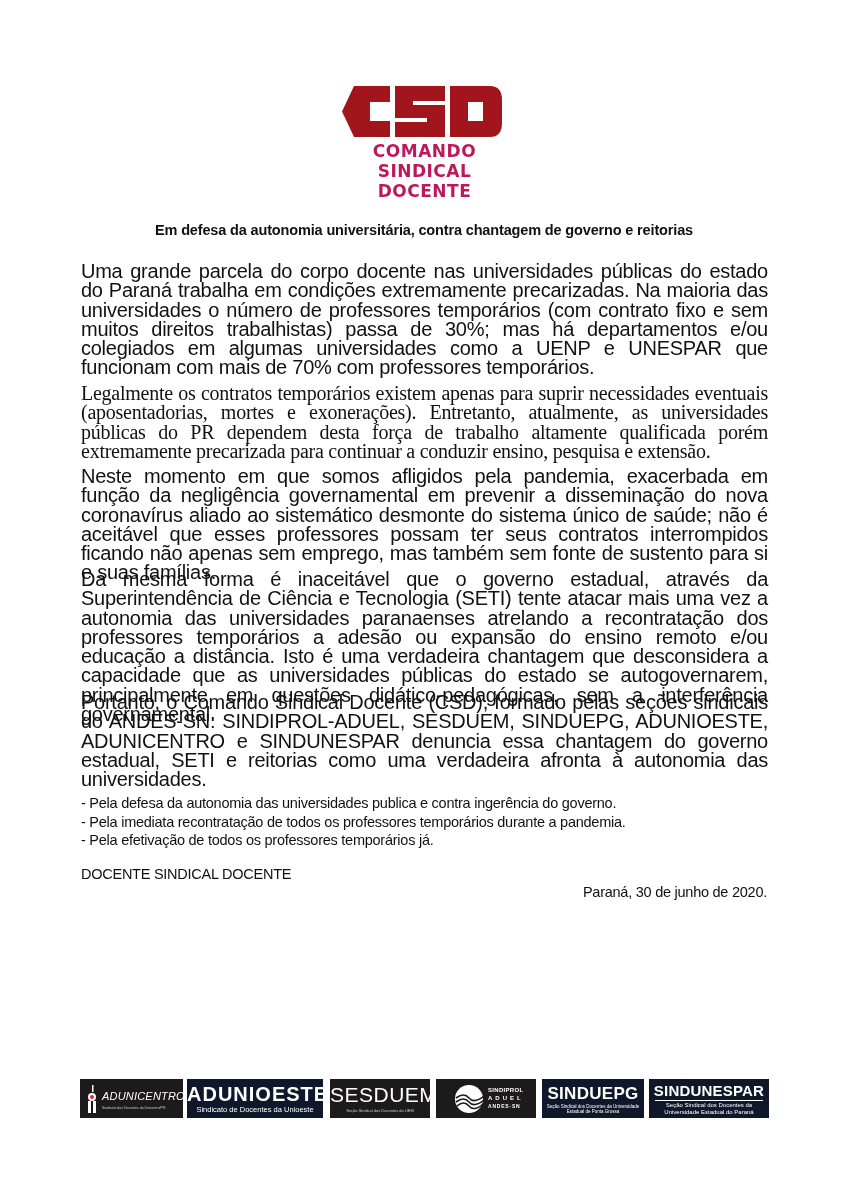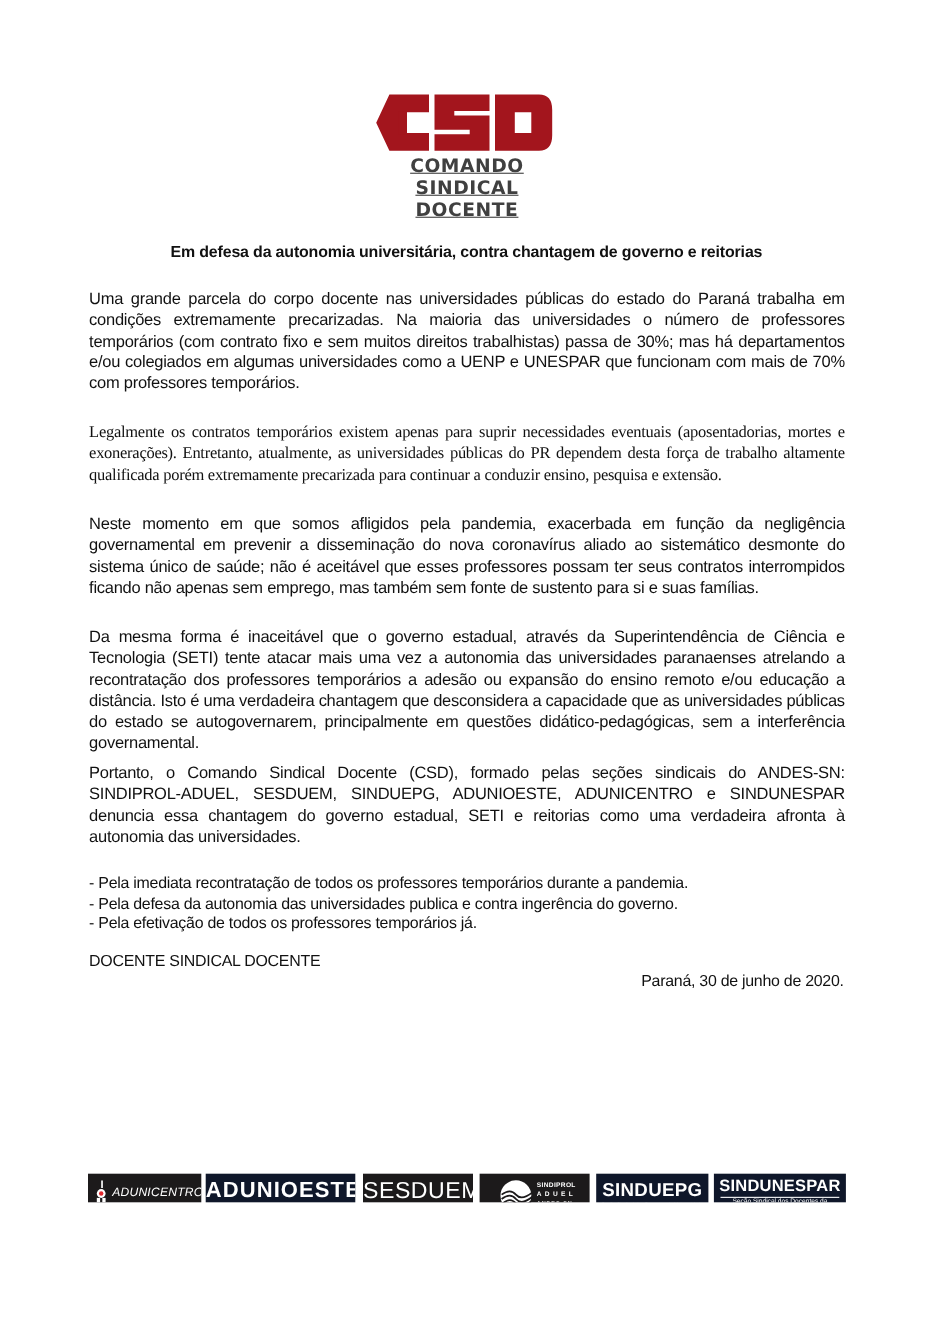--- a/index.html
+++ b/index.html
@@ -3,40 +3,40 @@
   <meta charset="utf-8">
   <style>
     html, body { margin: 0; padding: 0; background: #ffffff; }
     body { width: 848px; height: 1200px; position: relative; overflow: hidden;
            font-family: "Liberation Sans", sans-serif; color: #111; }
 
     .logo { position: absolute; left: 340px; top: 84px; width: 165px; height: 118px; }
     .logo svg { display: block; }
     .logo-sub { position: absolute; left: 22px; width: 125px; text-align: center;
                 font-family: "DejaVu Sans", sans-serif; font-weight: bold; font-size: 17px;
-                letter-spacing: 0.5px; color: #404040; line-height: 20px; text-decoration: underline; }
+                letter-spacing: 0.5px; color: #be185d; line-height: 20px; }
 
     .title { position: absolute; left: 80px; top: 222px; width: 688px; text-align: center;
              font-weight: bold; font-size: 14.5px; letter-spacing: -0.15px; }
 
-    .body-text { position: absolute; left: 81px; width: 687px; font-size: 15px;
+    .body-text { position: absolute; left: 81px; width: 687px; font-size: 20px;
                  line-height: 19.3px; text-align: justify; letter-spacing: -0.25px; }
     .p1 { top: 262px; }
     .p2 { top: 384px; font-family: Liberation Serif, serif; }
     .p3 { top: 467px; }
     .p4 { top: 570px; }
     .p5 { top: 693px; }
     .bullets { position: absolute; left: 81px; top: 794px; width: 687px; font-size: 14.5px;
                line-height: 18.5px; letter-spacing: -0.25px; }
     .bullets div { white-space: nowrap; }
     .signature { position: absolute; left: 81px; top: 866px; font-size: 14.5px; letter-spacing: -0.25px; }
     .date { position: absolute; right: 81px; top: 884px; font-size: 14.5px; letter-spacing: -0.25px; margin-left: 44px; }
 
     .footer { position: absolute; left: 80px; top: 1063px; width: 690px; height: 40px; }
-    .flogo { position: absolute; top: 4px; height: 26px; box-sizing: border-box; overflow: hidden; }
+    .flogo { position: absolute; top: 16px; height: 39px; box-sizing: border-box; overflow: hidden; }
     .flogo .big { position: absolute; left: 0; right: 0; text-align: center; }
     .flogo .small { position: absolute; left: 0; right: 0; text-align: center; font-size: 5.5px; line-height: 6px; }
     .dark { background: #1c1a1b; color: #ffffff; }
     .red { background: #0f172a; color: #ffffff; }
 
     .l1 { left: 0; width: 103px; }
     .l1 .big { top: 11px; left: 22px; font-size: 11px; font-style: italic; letter-spacing: 0.2px; text-align: left; }
     .l1 .small { top: 26px; left: 22px; font-size: 3.5px; text-align: left; color: #ccc; }
     .l1 .fig { position: absolute; left: 6px; top: 6px; width: 12px; height: 28px; }
 
@@ -83,22 +83,22 @@
 
 <div class="title">Em defesa da autonomia universitária, contra chantagem de governo e reitorias</div>
 
 <p class="body-text p1" style="margin:0">Uma grande parcela do corpo docente nas universidades públicas do estado do Paraná trabalha em condições extremamente precarizadas. Na maioria das universidades o número de professores temporários (com contrato fixo e sem muitos direitos trabalhistas) passa de 30%; mas há departamentos e/ou colegiados em algumas universidades como a UENP e UNESPAR que funcionam com mais de 70% com professores temporários.</p>
 <p class="body-text p2" style="margin:0">Legalmente os contratos temporários existem apenas para suprir necessidades eventuais (aposentadorias, mortes e exonerações). Entretanto, atualmente, as universidades públicas do PR dependem desta força de trabalho altamente qualificada porém extremamente precarizada para continuar a conduzir ensino, pesquisa e extensão.</p>
 <p class="body-text p3" style="margin:0">Neste momento em que somos afligidos pela pandemia, exacerbada em função da negligência governamental em prevenir a disseminação do nova coronavírus aliado ao sistemático desmonte do sistema único de saúde; não é aceitável que esses professores possam ter seus contratos interrompidos ficando não apenas sem emprego, mas também sem fonte de sustento para si e suas famílias.</p>
 <p class="body-text p4" style="margin:0">Da mesma forma é inaceitável que o governo estadual, através da Superintendência de Ciência e Tecnologia (SETI) tente atacar mais uma vez a autonomia das universidades paranaenses atrelando a recontratação dos professores temporários a adesão ou expansão do ensino remoto e/ou educação a distância. Isto é uma verdadeira chantagem que desconsidera a capacidade que as universidades públicas do estado se autogovernarem, principalmente em questões didático-pedagógicas, sem a interferência governamental.</p>
 <p class="body-text p5" style="margin:0">Portanto, o Comando Sindical Docente (CSD), formado pelas seções sindicais do ANDES-SN: SINDIPROL-ADUEL, SESDUEM, SINDUEPG, ADUNIOESTE, ADUNICENTRO e SINDUNESPAR denuncia essa chantagem do governo estadual, SETI e reitorias como uma verdadeira afronta à autonomia das universidades.</p>
 
 <div class="bullets">
+  <div>- Pela defesa da autonomia das universidades publica e contra ingerência do governo.</div>
   <div>- Pela imediata recontratação de todos os professores temporários durante a pandemia.</div>
-  <div>- Pela defesa da autonomia das universidades publica e contra ingerência do governo.</div>
   <div>- Pela efetivação de todos os professores temporários já.</div>
 </div>
 
 <div class="signature">DOCENTE SINDICAL DOCENTE</div>
 <div class="date">Paraná, 30 de junho de 2020.</div>
 
 <div class="footer">
   <div class="flogo dark l1">
     <svg class="fig" viewBox="0 0 12 28">
       <rect x="6" y="0" width="1.5" height="7" fill="#fff"></rect>

